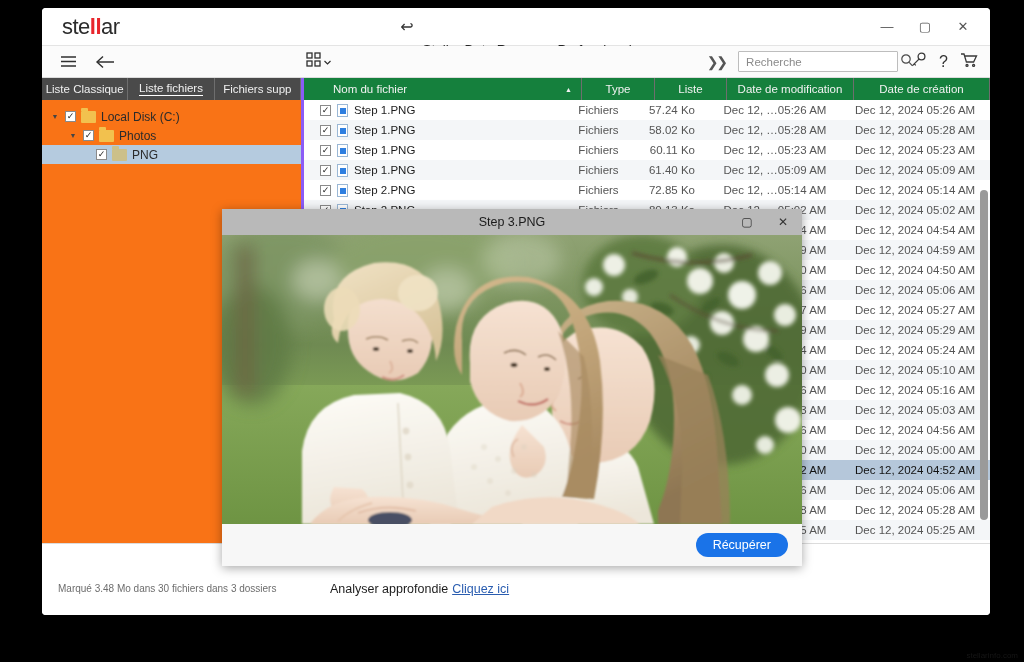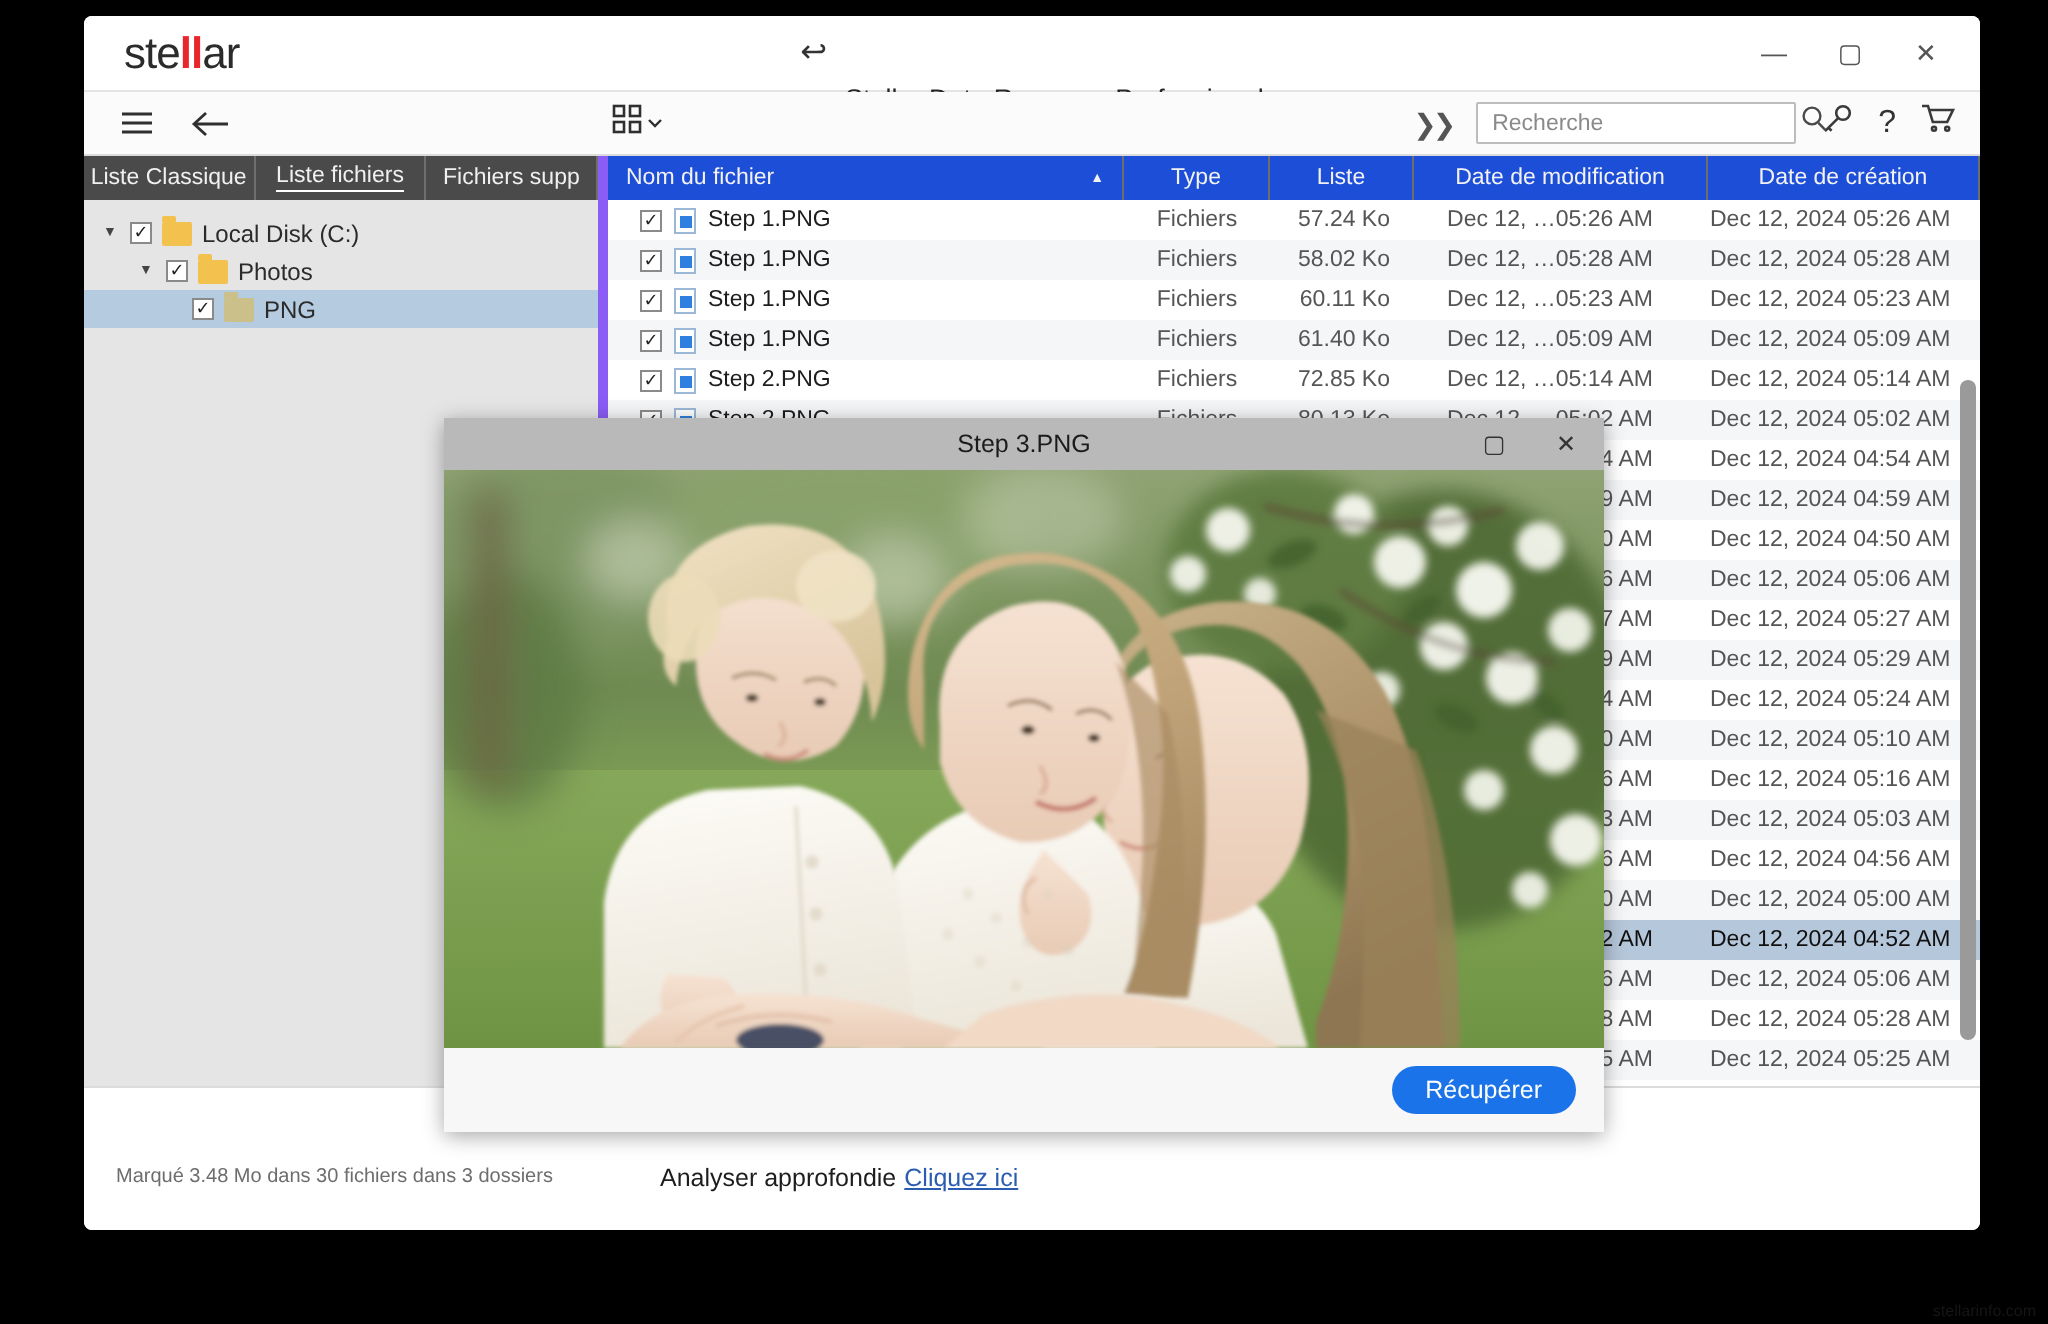--- a/index.html
+++ b/index.html
@@ -91,22 +91,22 @@
   
   .body-area {
     display: flex;
     height: 465px;
     position: relative;
   }
 
   
   .left-panel {
     width: 262px;
-    background: #e5e5e5;
-    border-right: 5px solid #8b5cf6;
+    background: #f97316;
+    border-right: 3px solid #8b5cf6;
     display: flex; flex-direction: column;
   }
   .tabs {
     display: flex; height: 22px;
     background: #4a4a4a;
   }
   .tab {
     flex: 1;
     display: flex; align-items: center; justify-content: center;
     font-size: 11.5px; color: #f0f0f0;
@@ -141,22 +141,23 @@
     content: ""; position: absolute; top: -3px; left: 0;
     width: 7px; height: 3px; background: #f2c14e; border-radius: 1px 1px 0 0;
   }
   .folder.dim { background: #ccc08a; }
   .folder.dim::before { background: #ccc08a; }
 
   
   .right-panel { flex: 1; position: relative; background: #fff; overflow: hidden; }
   .table-head {
     display: flex; height: 22px;
-    background: #1d4ed8; color: #f2f2f2;
+    background: #15803d; color: #f2f2f2;
     font-size: 11.5px;
+    padding-left: 20px;
   }
   .th {
     display: flex; align-items: center;
     border-right: 1px solid #6e6e6e;
     padding: 0 9px;
     white-space: nowrap;
   }
   .th.name { width: 258px; justify-content: space-between; }
   .th.type { width: 73px; justify-content: center; }
   .th.size { width: 72px; justify-content: center; }

